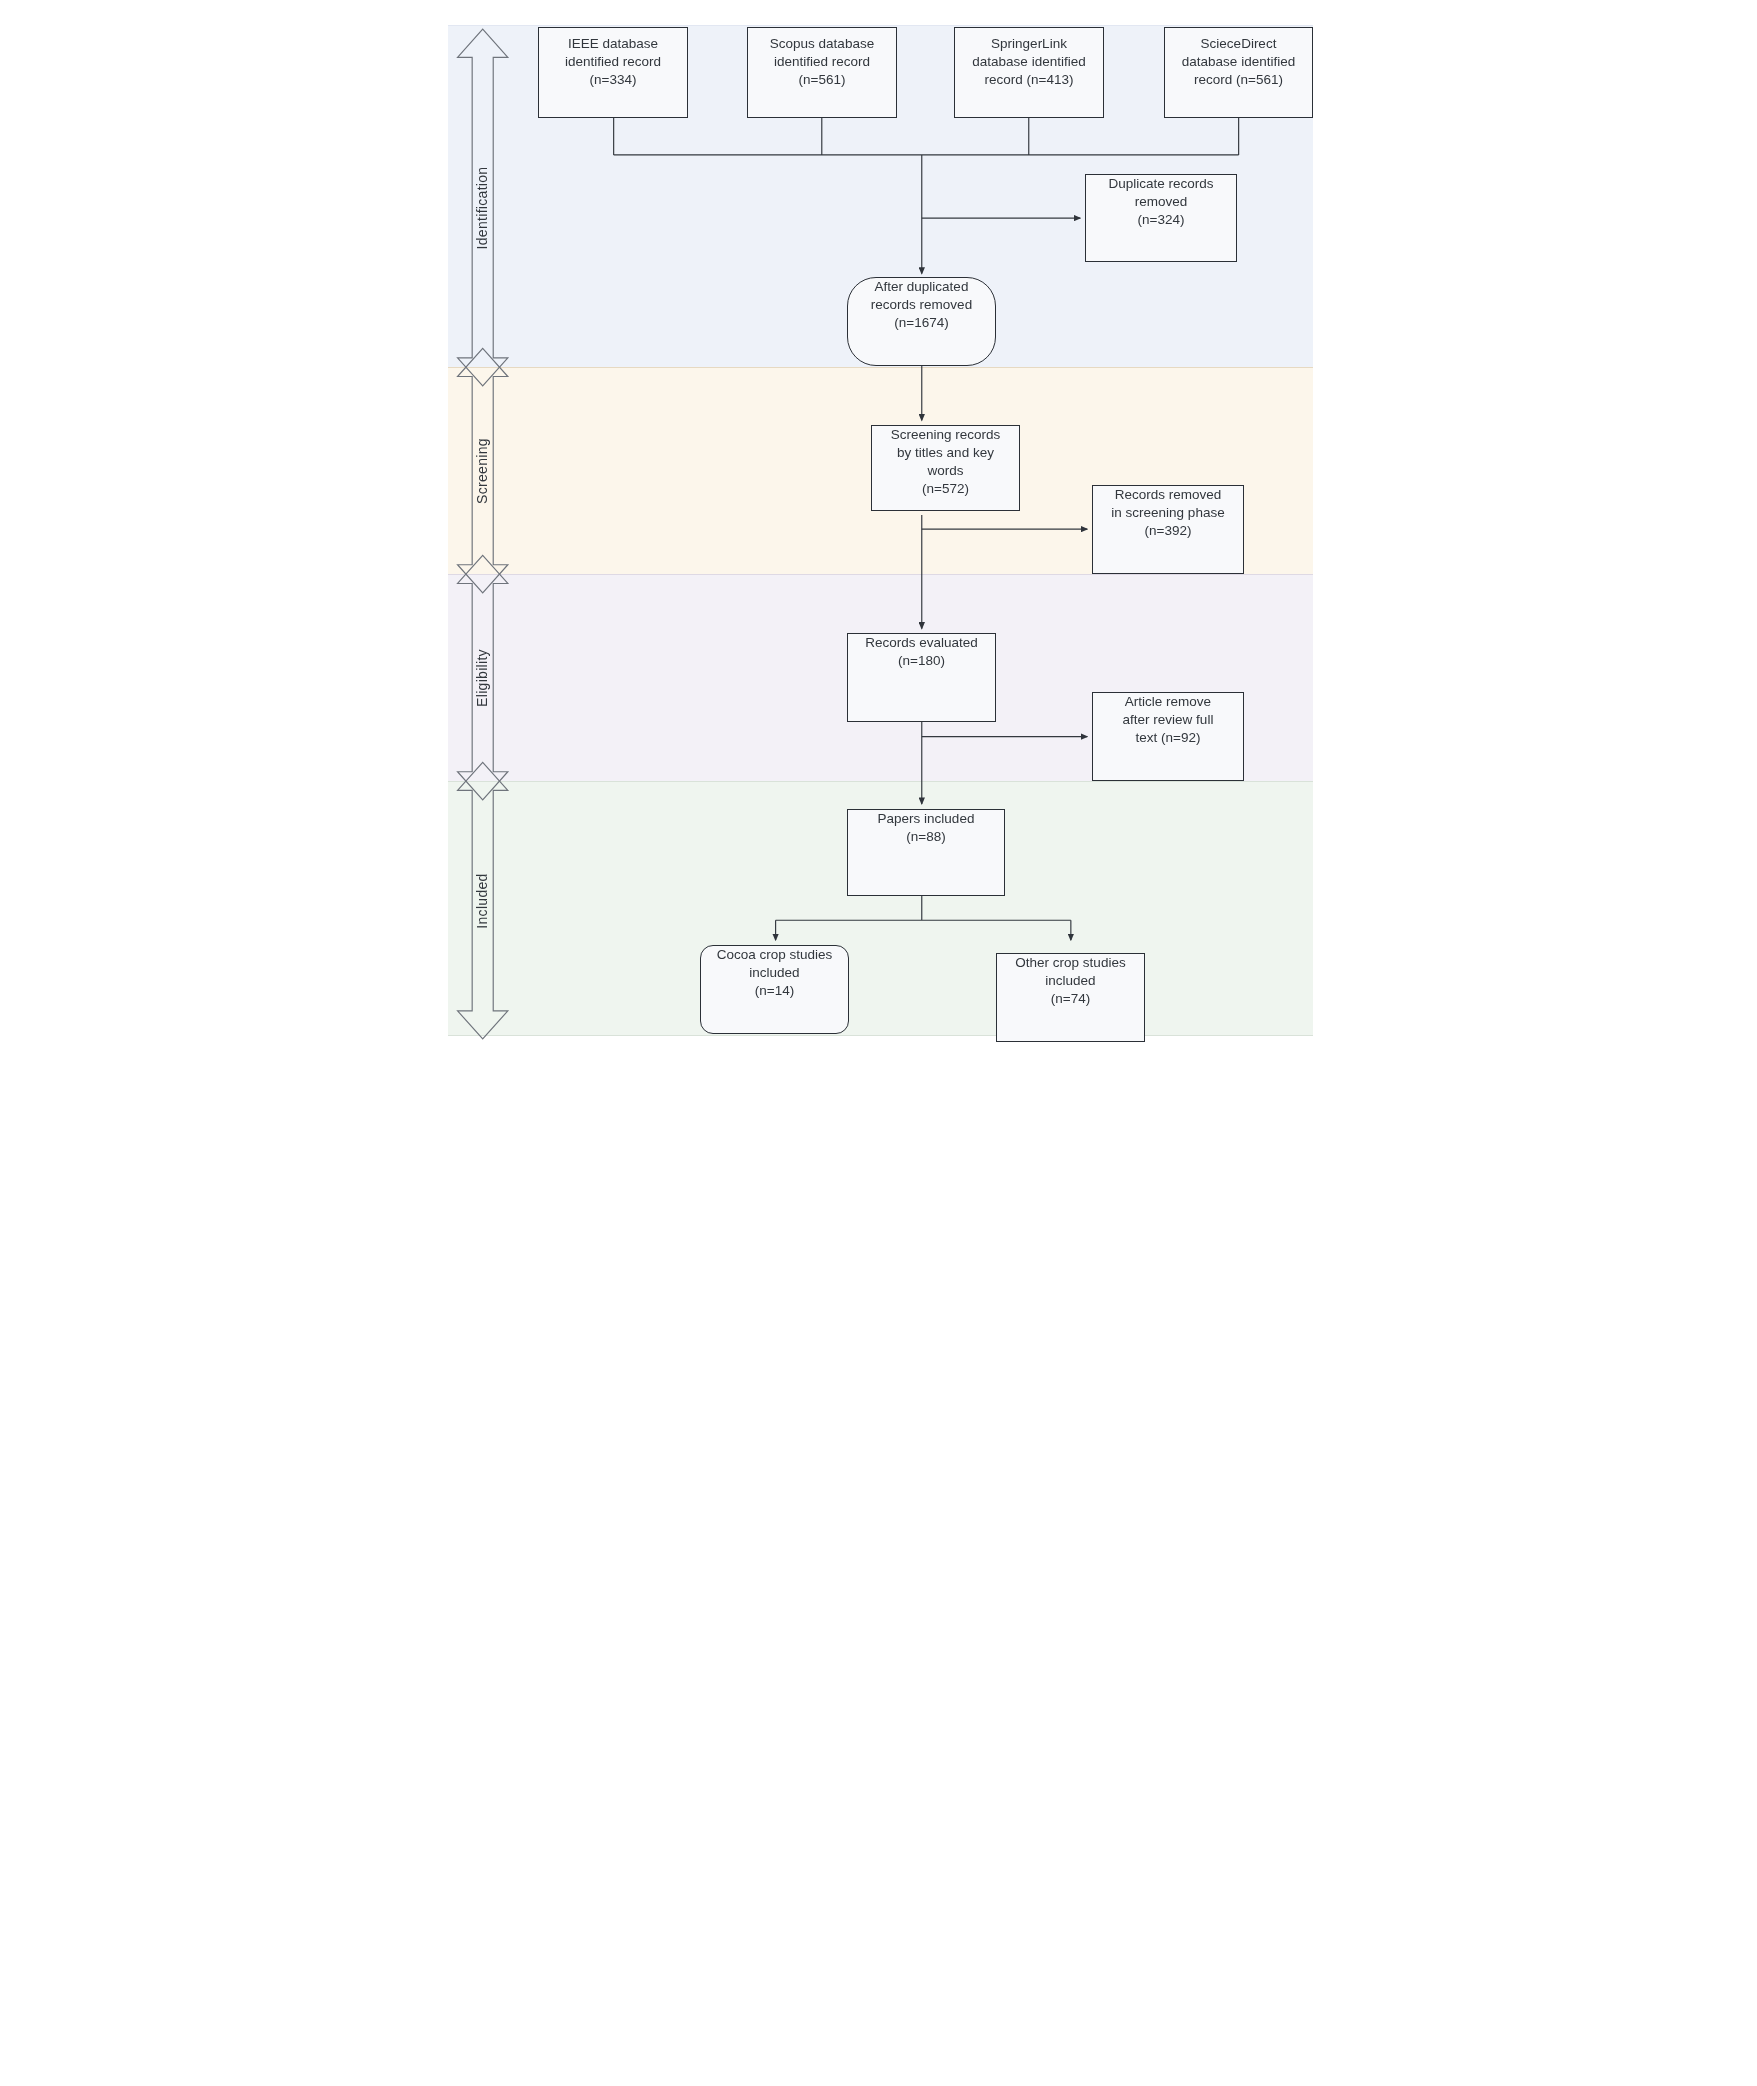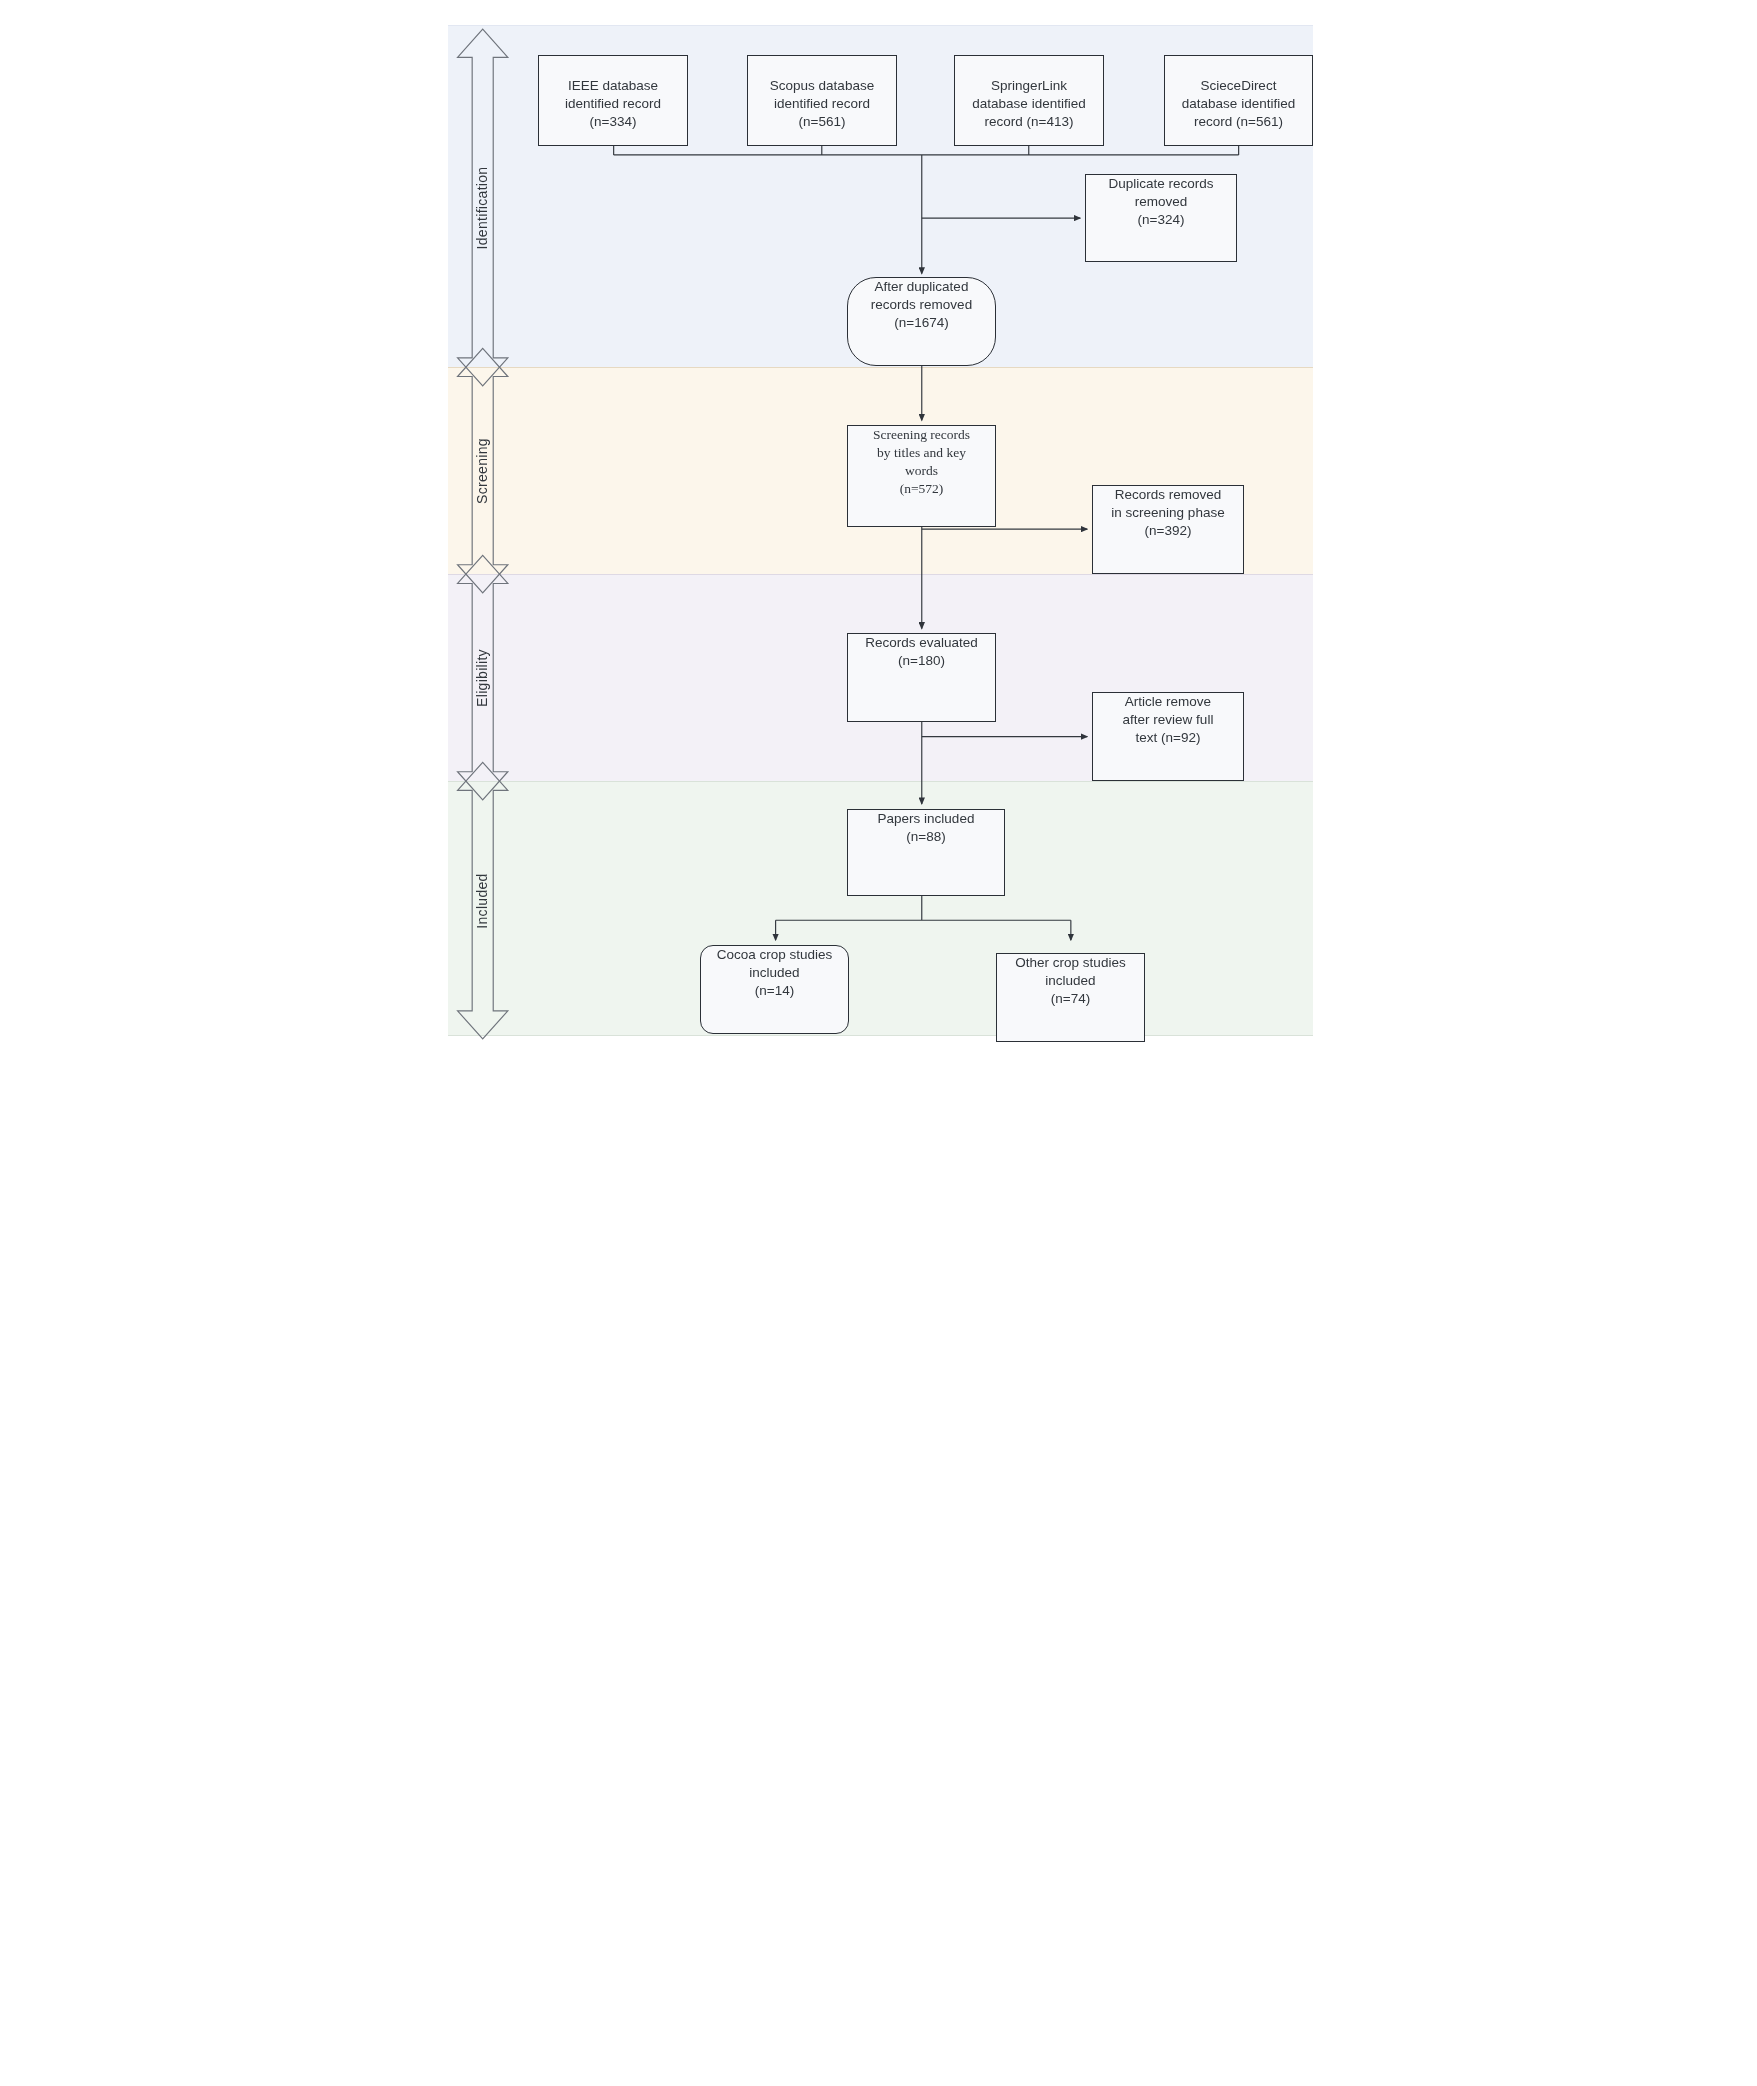--- a/index.html
+++ b/index.html
@@ -18,29 +18,29 @@
     font-size:14px;color:#32373d;white-space:nowrap;letter-spacing:0.3px;}
 
   
   svg.overlay{position:absolute;left:0;top:0;width:879px;height:1043px;}
 
   
   .box{position:absolute;background:#f8f9fb;border:1.2px solid #2b3037;
     display:flex;align-items:flex-start;justify-content:center;text-align:center;
     font-size:13.5px;line-height:18px;color:#32373d;box-sizing:border-box;}
   .box span{white-space:pre-line;}
-  .top-row{align-items:center;padding-top:7px;margin-top:28px;}
+  .top-row{align-items:flex-start;padding-top:7px;}
 
   .b-ieee{left:99px;top:27px;width:150px;height:91px;}
   .b-scopus{left:308px;top:27px;width:150px;height:91px;}
   .b-springer{left:515px;top:27px;width:150px;height:91px;}
   .b-science{left:725px;top:27px;width:149px;height:91px;}
   .b-dup{left:646px;top:174px;width:152px;height:88px;}
   .b-after{left:408px;top:277px;width:149px;height:89px;border-radius:29px;}
-  .b-screen{left:408px;top:425px;width:149px;height:102px;font-family:Liberation Serif, serif;}
+  .b-screen{left:432px;top:425px;width:149px;height:86px;}
   .b-screenrem{left:653px;top:485px;width:152px;height:89px;}
   .b-eval{left:408px;top:633px;width:149px;height:89px;}
   .b-article{left:653px;top:692px;width:152px;height:89px;}
   .b-papers{left:408px;top:809px;width:158px;height:87px;}
   .b-cocoa{left:261px;top:945px;width:149px;height:89px;border-radius:13px;}
   .b-other{left:557px;top:945px;width:149px;height:89px;margin-top:8px;}
 </style>
 </head>
 <body>
 

